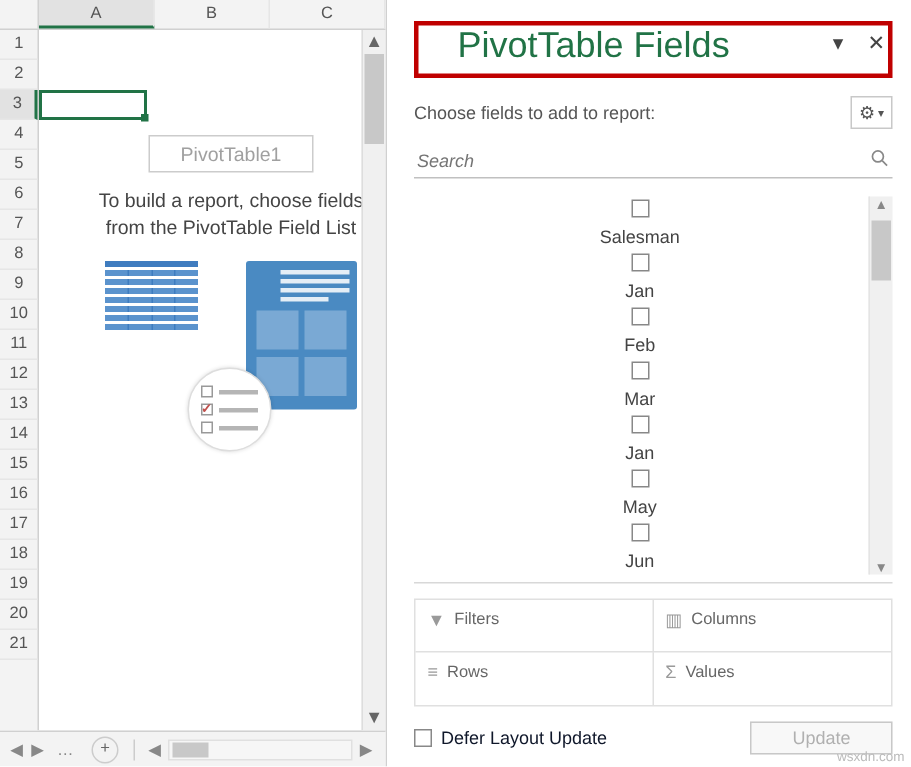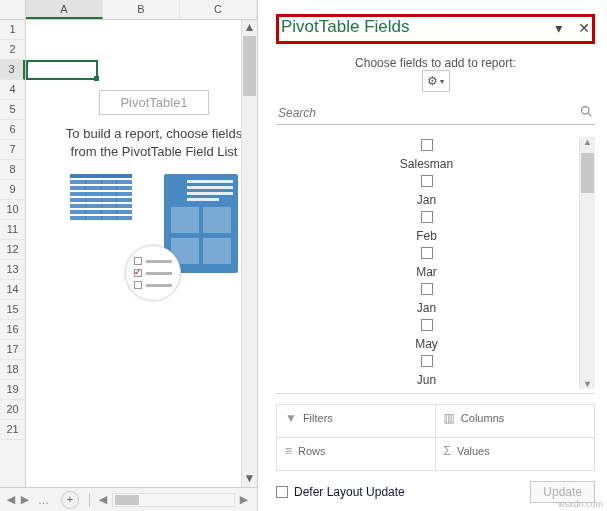--- a/index.html
+++ b/index.html
@@ -39,24 +39,24 @@
     .tab-dots { padding: 0 6px; color: #888; cursor: pointer; }
     .tab-plus { width: 18px; height: 18px; border: 1px solid #ccc; border-radius: 50%; text-align: center; line-height: 15px; cursor: pointer; margin: 0 6px; color: #666; }
     .tab-vsep { width: 1px; height: 14px; background: #ccc; margin: 0 4px; }
     .hscroll { flex: 1; display: flex; align-items: center; justify-content: space-between; padding: 0 2px; }
     .hscroll-track { flex: 1; height: 14px; background: #f6f6f6; border: 1px solid #e0e0e0; margin: 0 2px; position: relative; cursor: pointer; }
     .hscroll-thumb { position: absolute; left: 2px; top: 1px; bottom: 1px; width: 24px; background: #c8c8c8; }
     .hscroll-btn { width: 14px; text-align: center; cursor: pointer; color: #888; }
     
     .fields-pane { flex: 1; display: flex; flex-direction: column; padding: 14px 12px 8px 18px; }
     .fp-header { display: flex; align-items: flex-start; justify-content: space-between; margin-bottom: 12px; border: 3px solid #c00000; padding: 0 2px 4px 2px; }
-    .fp-title { color: #217346; font-size: 17px; font-weight: 400; }
+    .fp-title { color: #217346; font-size: 24px; font-weight: 400; margin-left: 24px; }
     .fp-controls { display: flex; gap: 16px; align-items: center; margin-top: 4px; }
     .fp-min, .fp-close { cursor: pointer; color: #444; font-size: 14px; line-height: 1; }
-    .fp-subrow { display: flex; align-items: center; justify-content: space-between; margin-bottom: 10px; flex-direction: column; }
+    .fp-subrow { display: flex; align-items: center; justify-content: space-between; margin-bottom: 10px; }
     .fp-sub { font-size: 12px; color: #555; }
     .fp-gear { width: 28px; height: 22px; border: 1px solid #c8c8c8; display: flex; align-items: center; justify-content: center; cursor: pointer; gap: 2px; color: #555; }
     .fp-search { display: flex; align-items: center; border-bottom: 1px solid #c0c0c0; margin-bottom: 12px; padding: 1px 2px; }
     .fp-search input { border: none; outline: none; flex: 1; font-size: 12px; font-style: italic; color: #0c4a6e; padding: 3px 0; }
     .fp-search-icon { color: #888; cursor: pointer; }
     .fp-fields { position: relative; padding-right: 18px; }
     .fp-field { display: flex; align-items: center; gap: 6px; padding: 2px 0; cursor: pointer; flex-direction: column; }
     .fp-cb { width: 12px; height: 12px; border: 1px solid #888; display: inline-block; }
     .fp-fields-scroll { position: absolute; right: 0; top: 0; bottom: 0; width: 16px; background: #f0f0f0; border-left: 1px solid #e4e4e4; display: flex; flex-direction: column; justify-content: space-between; align-items: center; }
     .fp-fields-thumb { position: absolute; top: 16px; left: 1px; right: 1px; height: 40px; background: #c8c8c8; }
@@ -64,21 +64,21 @@
     .fp-areas-label { font-size: 12px; color: #555; margin-bottom: 8px; }
     .fp-areas { display: grid; grid-template-columns: 1fr 1fr; grid-template-rows: 1fr 1fr; gap: 0; border: 1px solid #e0e0e0; height: 132px; }
     .fp-area { padding: 6px 8px; position: relative; }
     .fp-area:nth-child(1), .fp-area:nth-child(2) { border-bottom: 1px solid #e0e0e0; }
     .fp-area:nth-child(1), .fp-area:nth-child(3) { border-right: 1px solid #e0e0e0; }
     .fp-area-h { display: flex; align-items: center; gap: 6px; font-size: 11px; color: #666; }
     .fp-area-icon { color: #9a9a9a; font-size: 12px; }
     .fp-footer { display: flex; align-items: center; justify-content: space-between; margin-top: 10px; }
     .fp-defer { display: flex; align-items: center; gap: 6px; cursor: pointer; font-size: 12px; color: #0f172a; }
     .fp-defer-cb { width: 12px; height: 12px; border: 1px solid #888; }
-    .fp-update { border: 1px solid #c8c8c8; padding: 3px 12px; font-size: 12px; color: #b0b0b0; background: #f8f8f8; cursor: not-allowed; }
+    .fp-update { border: 1px solid #c8c8c8; padding: 3px 27px; font-size: 12px; color: #b0b0b0; background: #f8f8f8; cursor: not-allowed; }
     .watermark { position: fixed; right: 4px; bottom: 2px; font-size: 9px; color: #bbb; text-align: center; }
   </style>
 </head>
 <body>
 
 <div class="grid-pane">
   <div class="col-headers">
     <div class="corner"></div>
     <div class="col-h sel">A</div>
     <div class="col-h">B</div>

